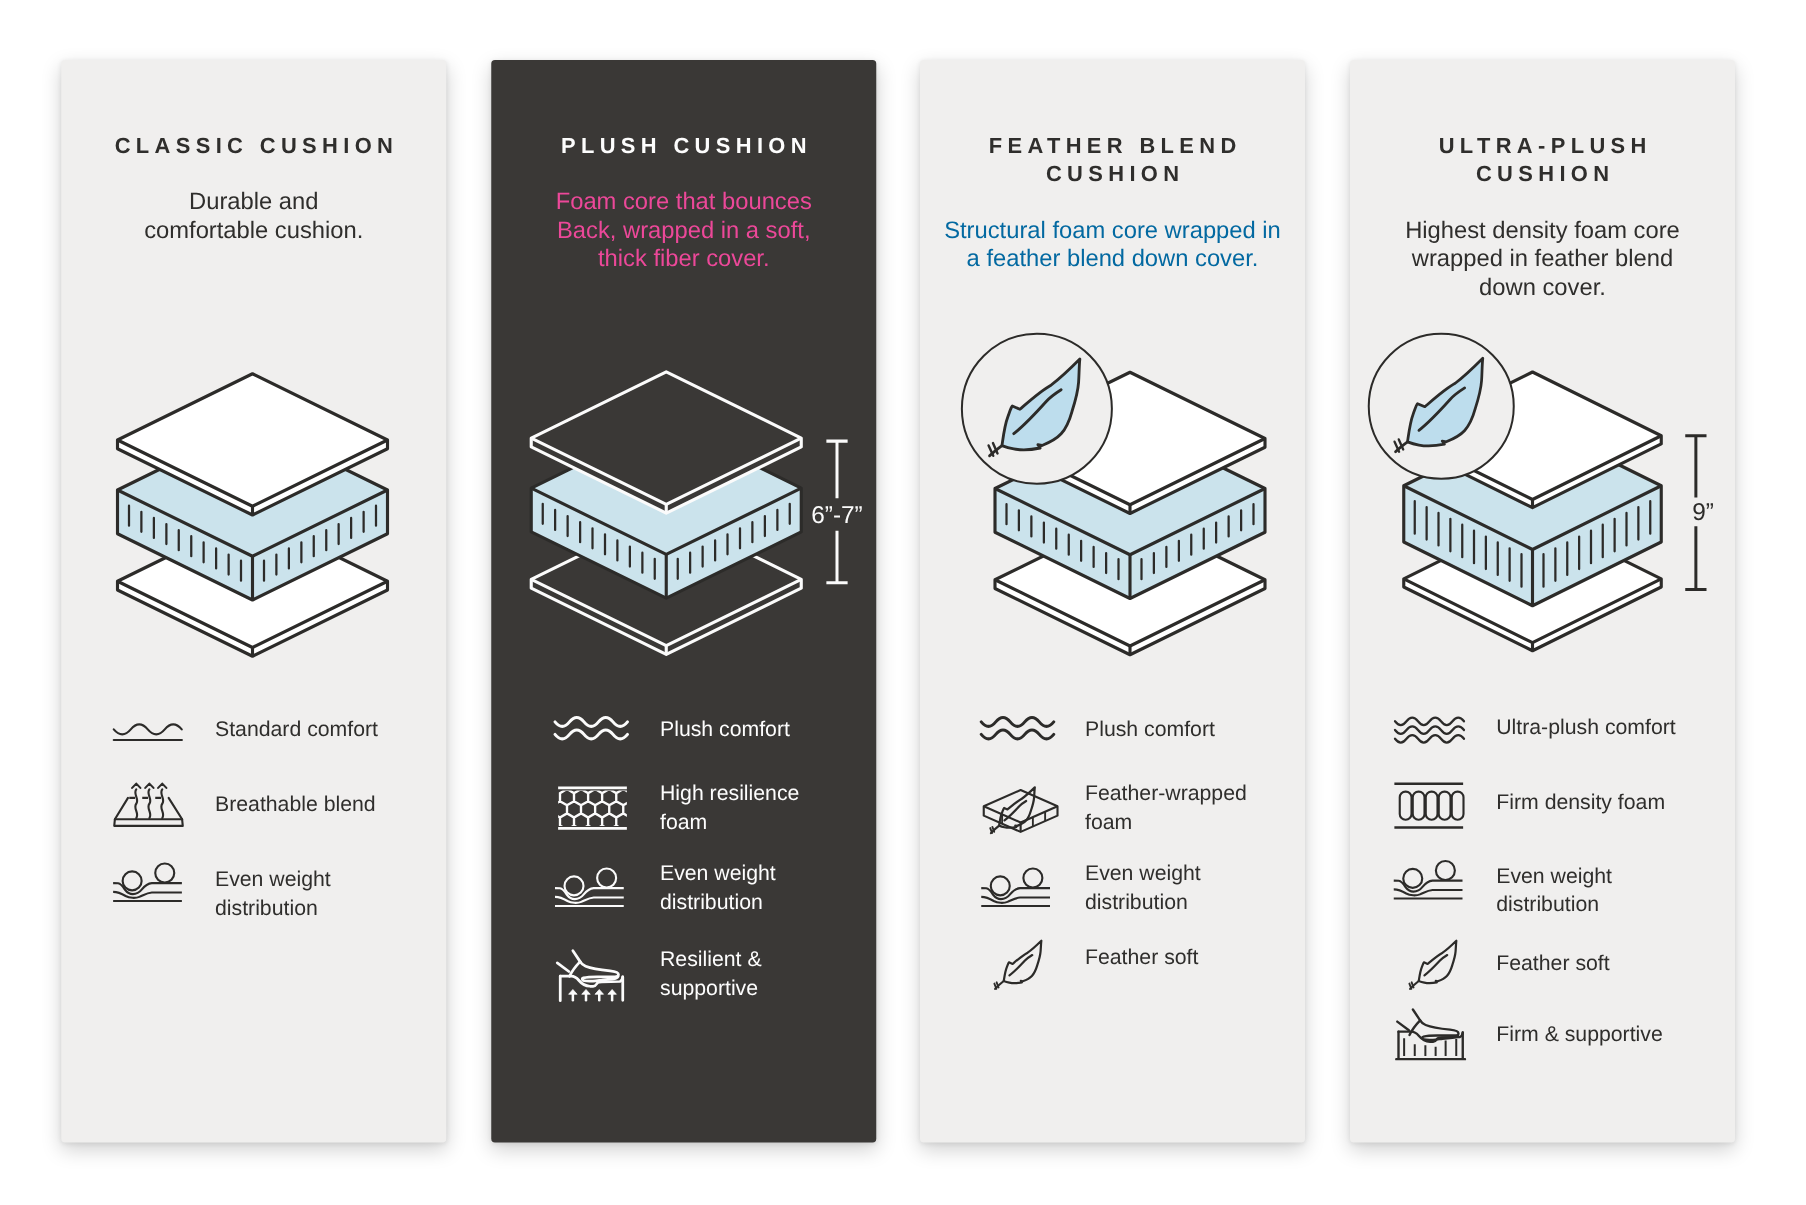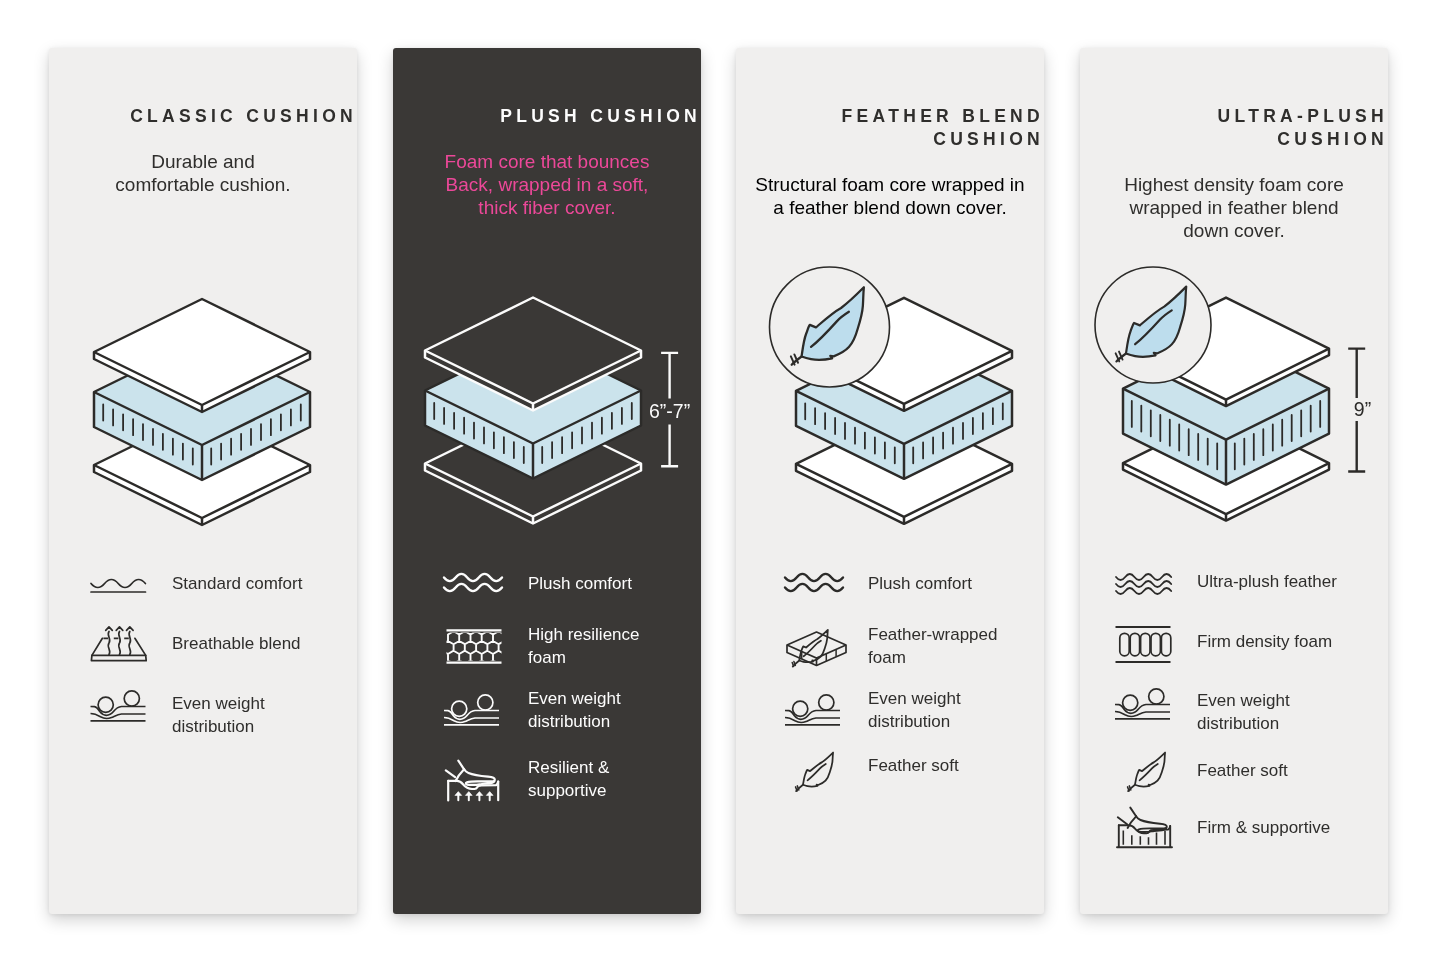--- a/index.html
+++ b/index.html
@@ -1,18 +1,18 @@
 <!DOCTYPE html>
 <html><head><meta charset="utf-8">
 <style>
 html,body{margin:0;padding:0;background:#ffffff;width:1445px;height:964px;overflow:hidden}
 body{font-family:"Liberation Sans",sans-serif;position:relative}
 .card{position:absolute;top:48px;width:308px;height:866px;border-radius:3px;
   box-shadow:0 6px 16px rgba(0,0,0,.18),0 1px 4px rgba(0,0,0,.08)}
-.ttl{position:absolute;top:104.5px;width:308px;text-align:right;font-weight:bold;
+.ttl{position:absolute;top:104.5px;width:308px;text-align:center;font-weight:bold;
   font-size:17.5px;line-height:23px;letter-spacing:4.3px;padding-left:4.3px;box-sizing:border-box}
 .dsc{position:absolute;width:308px;text-align:center;font-size:19px;line-height:23px}
 .ft{position:absolute;font-size:17px;line-height:22.5px}
 </style></head>
 <body>
 <div class="card" style="left:49px;background:#f0efee"></div>
 <div class="card" style="left:393px;background:#3a3836"></div>
 <div class="card" style="left:736px;background:#f0efee"></div>
 <div class="card" style="left:1080px;background:#f0efee"></div>
 <svg width="1445" height="964" viewBox="0 0 1445 964" style="position:absolute;left:0;top:0">
@@ -167,30 +167,30 @@
 <path d="M 1118.8,825.3 L 1129,825.3 C 1132,825.3 1133.5,826.8 1135,828.5999999999999 C 1137.5,831.5999999999999 1140.5,833.3 1144,833.4 L 1146.5,833.4 C 1148.6,833.4 1149.2,831.8 1149.9,830.8 C 1150.5,830.0 1151.8,829.9 1153.5,829.9 L 1168,829.5999999999999 C 1169.5,828.9 1170,827.3 1170.2,825.9" fill="none" stroke="#2c2b29" stroke-width="1.9" stroke-linecap="round"></path>
 <path d="M 1118.8,825.3 L 1118.8,846.7 M 1170.2,826 L 1170.2,846.7 M 1117,847.3 L 1172,847.3" stroke="#2c2b29" stroke-width="1.9" fill="none" stroke-linecap="round"></path>
 <path d="M 1123.3,830.6 L 1123.3,844.8 M 1131.8,835.3 L 1131.8,844.8 M 1140.3,836.2 L 1140.3,844.8 M 1148.5,837.3 L 1148.5,844.8 M 1156.5,832.4 L 1156.5,844.8 M 1165,830.9 L 1165,844.8" stroke="#2c2b29" stroke-width="1.6" fill="none"></path>
   </svg>
 <div class="ttl" style="left:49px;color:#2f2e2c">CLASSIC CUSHION</div>
 <div class="ttl" style="left:393px;color:#fdfdfd">PLUSH CUSHION</div>
 <div class="ttl" style="left:736px;color:#2f2e2c">FEATHER BLEND<br>CUSHION</div>
 <div class="ttl" style="left:1080px;color:#2f2e2c">ULTRA-PLUSH<br>CUSHION</div>
 <div class="dsc" style="left:49px;top:150px;color:#2f2e2c">Durable and<br>comfortable cushion.</div>
 <div class="dsc" style="left:393px;top:150px;color:#ec4899">Foam core that bounces<br>Back, wrapped in a soft,<br>thick fiber cover.</div>
-<div class="dsc" style="left:736px;top:173px;color:#000000">Structural foam core wrapped in<br>a feather blend down cover.</div>
+<div class="dsc" style="left:736px;top:173px;color:#0369a1">Structural foam core wrapped in<br>a feather blend down cover.</div>
 <div class="dsc" style="left:1080px;top:173px;color:#2f2e2c">Highest density foam core<br>wrapped in feather blend<br>down cover.</div>
 <div class="ft" style="left:172px;top:573px;color:#2f2e2c">Standard comfort</div>
 <div class="ft" style="left:172px;top:633px;color:#2f2e2c">Breathable blend</div>
 <div class="ft" style="left:172px;top:693px;color:#2f2e2c">Even weight<br>distribution</div>
 <div class="ft" style="left:528px;top:573px;color:#fdfdfd">Plush comfort</div>
 <div class="ft" style="left:528px;top:624px;color:#fdfdfd">High resilience<br>foam</div>
 <div class="ft" style="left:528px;top:688px;color:#fdfdfd">Even weight<br>distribution</div>
 <div class="ft" style="left:528px;top:757px;color:#fdfdfd">Resilient &amp;<br>supportive</div>
 <div class="ft" style="left:868px;top:573px;color:#2f2e2c">Plush comfort</div>
 <div class="ft" style="left:868px;top:624px;color:#2f2e2c">Feather-wrapped<br>foam</div>
 <div class="ft" style="left:868px;top:688px;color:#2f2e2c">Even weight<br>distribution</div>
 <div class="ft" style="left:868px;top:755px;color:#2f2e2c">Feather soft</div>
-<div class="ft" style="left:1197px;top:571px;color:#2f2e2c">Ultra-plush feather</div>
+<div class="ft" style="left:1197px;top:571px;color:#2f2e2c">Ultra-plush comfort</div>
 <div class="ft" style="left:1197px;top:631px;color:#2f2e2c">Firm density foam</div>
 <div class="ft" style="left:1197px;top:690px;color:#2f2e2c">Even weight<br>distribution</div>
 <div class="ft" style="left:1197px;top:760px;color:#2f2e2c">Feather soft</div>
 <div class="ft" style="left:1197px;top:817px;color:#2f2e2c">Firm &amp; supportive</div>
 
 </body></html>

